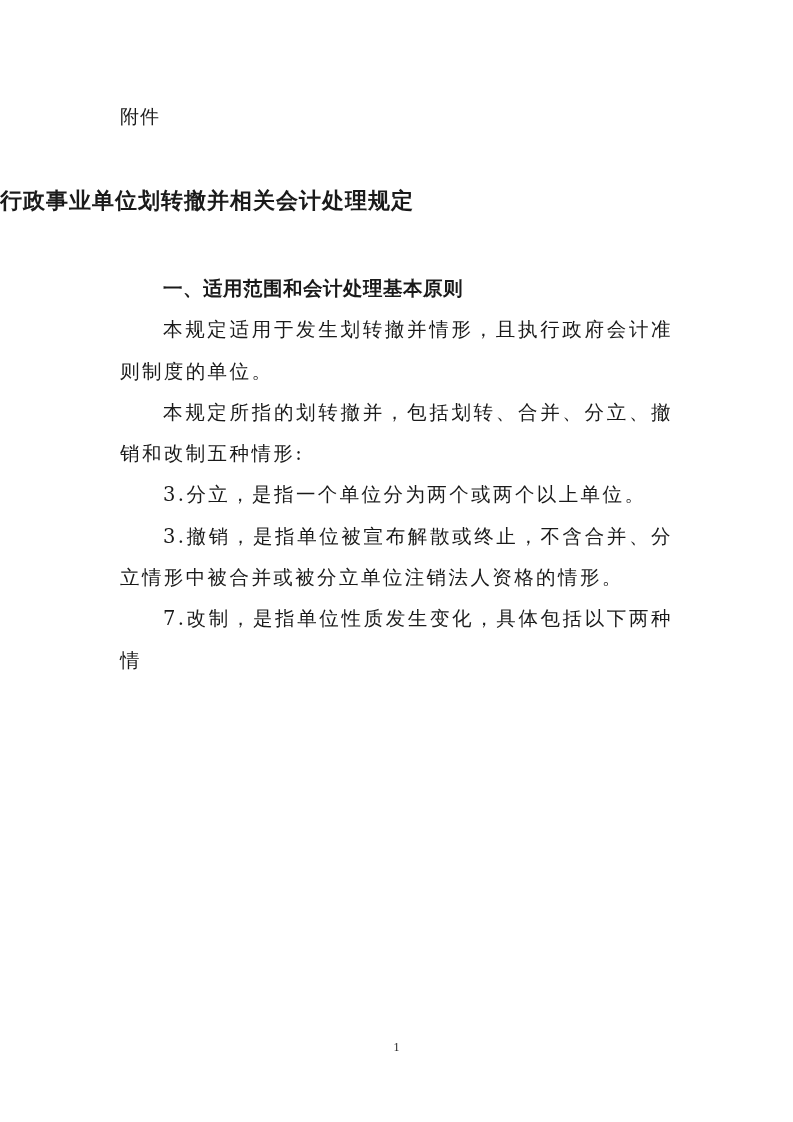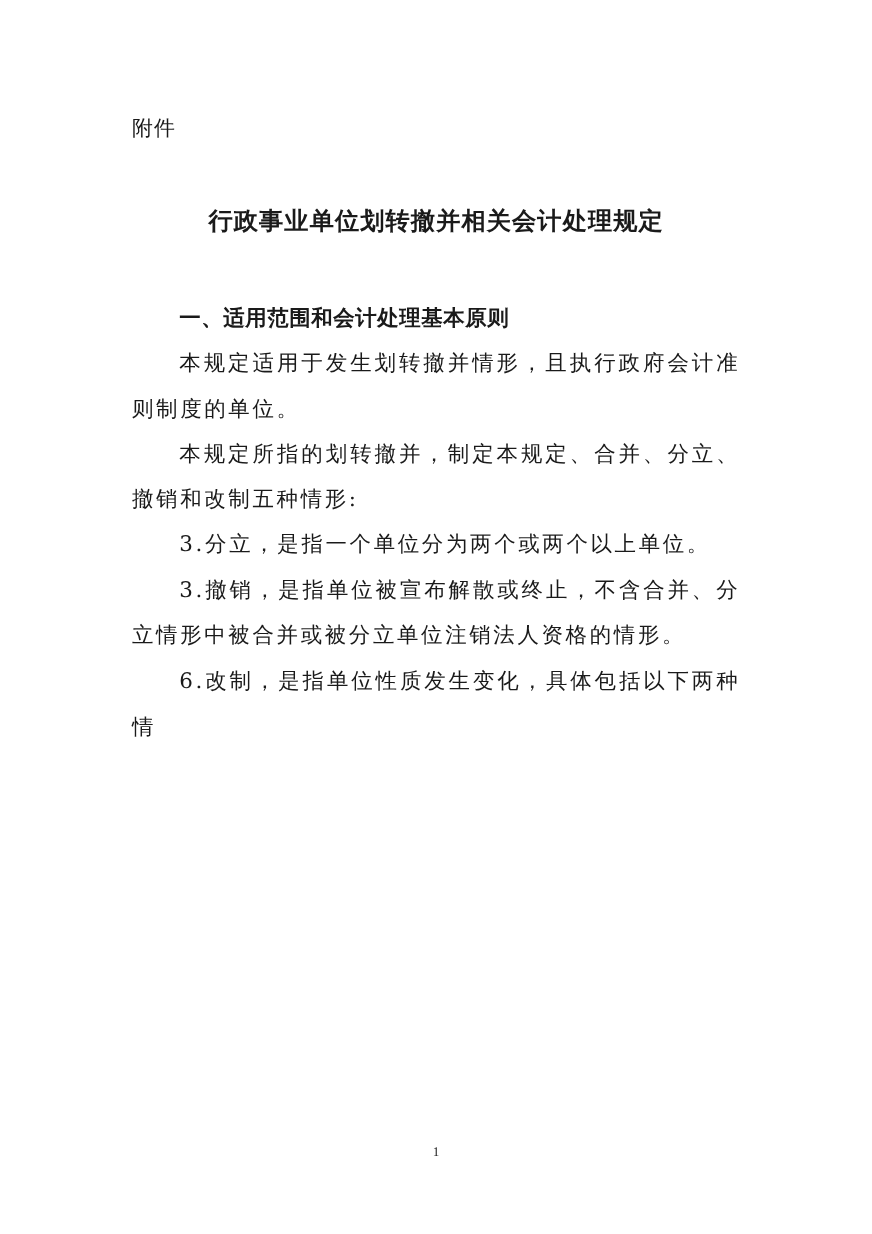--- a/index.html
+++ b/index.html
@@ -1,39 +1,39 @@
 <!DOCTYPE html>
 <html><head>
 <meta charset="utf-8">
 <style>
   html, body { margin: 0; padding: 0; background: #ffffff; }
   body { width: 793px; height: 1122px; position: relative; overflow: hidden;
          font-family: "DejaVu Serif", "Liberation Serif", serif; color: #1a1a1a; }
   .page { position: absolute; left: 0; top: 0; width: 725px; height: 1122px; }
   .attach { position: absolute; left: 120px; top: 104px; font-size: 19px; letter-spacing: 1px; }
-  .title { position: absolute; left: 0; width: 793px; top: 186px; text-align: center;
+  .title { position: absolute; left: 0; width: 793px; top: 186px; 
            font-size: 22px; font-weight: bold; letter-spacing: 1px; }
   .body { position: absolute; left: 120px; top: 268px; width: 553px; }
   .p { font-size: 19.5px; line-height: 41.3px; margin: 0; text-align: justify;
        text-align-last: left; letter-spacing: 2.4px; }
   .indent { text-indent: 43px; }
   .heading { font-weight: bold; font-family: "DejaVu Sans", "Liberation Sans", sans-serif; letter-spacing: 0.5px; }
   .pagenum { position: absolute; left: 0; width: 793px; top: 1040px; text-align: center;
              font-size: 12px; font-family: "Liberation Serif", serif; }
 </style>
 </head>
 <body>
 
 <div class="page">
   <div class="attach">附件</div>
   <div class="title">行政事业单位划转撤并相关会计处理规定</div>
 
   <div class="body">
     <p class="p indent heading">一、适用范围和会计处理基本原则</p>
     <p class="p indent">本规定适用于发生划转撤并情形，且执行政府会计准则制度的单位。</p>
-    <p class="p indent">本规定所指的划转撤并，制定本规定、合并、分立、撤销和改制五种情形:</p>
+    <p class="p indent">本规定所指的划转撤并，包括划转、合并、分立、撤销和改制五种情形:</p>
     <p class="p indent">3.分立，是指一个单位分为两个或两个以上单位。</p>
     <p class="p indent">3.撤销，是指单位被宣布解散或终止，不含合并、分立情形中被合并或被分立单位注销法人资格的情形。</p>
-    <p class="p indent">6.改制，是指单位性质发生变化，具体包括以下两种情</p>
+    <p class="p indent">7.改制，是指单位性质发生变化，具体包括以下两种情</p>
   </div>
 
   <div class="pagenum">1</div>
 </div>
 
 </body></html>

